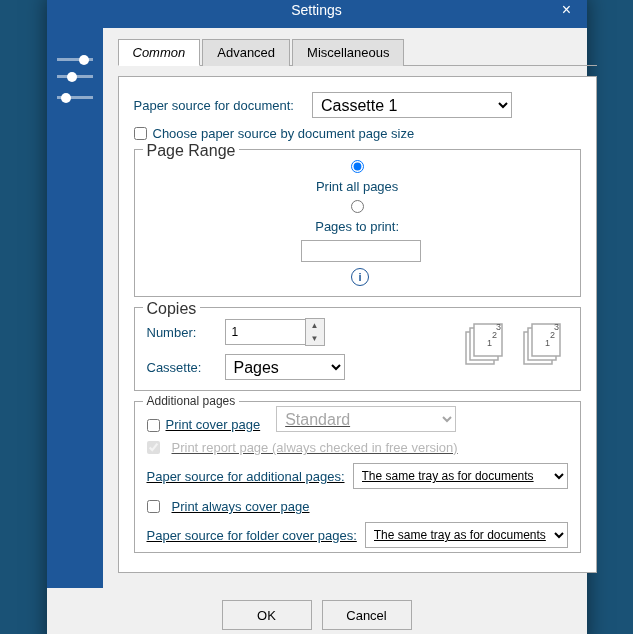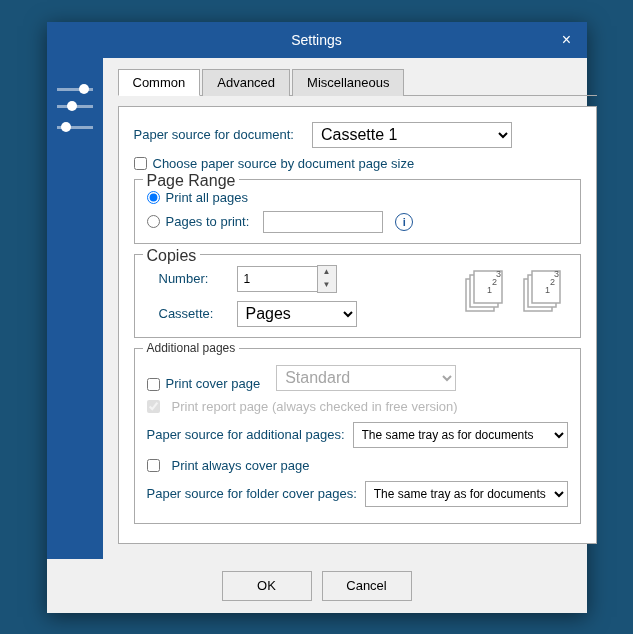--- a/index.html
+++ b/index.html
@@ -105,20 +105,21 @@
       cursor: pointer;
       font-size: 13px;
       margin-right: 2px;
       position: relative;
       top: 1px;
     }
     .tab.active {
       background: white;
       border-bottom: 1px solid white;
       z-index: 1;
+      font-style: italic;
     }
     .panel {
       background: white;
       border: 1px solid #aaa;
       padding: 15px;
       flex: 1;
     }
     .form-label {
       font-size: 13px;
       color: #0c4a6e;
@@ -160,20 +161,21 @@
       background: white;
       padding: 0 4px;
       font-size: 16px;
       color: #333;
     }
     .radio-row {
       display: flex;
       align-items: center;
       gap: 6px;
       margin-bottom: 6px;
+      flex-direction: column;
     }
     .pages-input {
       width: 120px;
       height: 22px;
       border: 1px solid #aaa;
       padding: 0 4px;
       font-size: 12px;
     }
     .info-icon {
       width: 18px;
@@ -221,23 +223,24 @@
     }
     .collation-select { width: 120px; }
     .copy-icons {
       display: flex;
       gap: 10px;
       align-items: center;
       justify-content: center;
     }
     .additional-pages-group {
       border: 1px solid #aaa;
-      padding: 16px 12px;
+      padding: 4px 12px;
       margin-bottom: 4px;
       position: relative;
+      text-decoration: underline;
     }
     .additional-pages-title {
       position: absolute;
       top: -8px;
       left: 8px;
       background: white;
       padding: 0 4px;
       font-size: 12px;
       color: #333;
     }
@@ -334,21 +337,21 @@
           <div class="radio-row" style="margin-bottom:0;">
             <input type="radio" name="page-range" id="pages-to-print" style="">
             <label for="pages-to-print" class="form-label">Pages to print:</label>
             <input type="text" class="pages-input" style="margin-left: 8px;">
             <span class="info-icon">i</span>
           </div>
         </div>
 
         <div class="group-box">
           <span class="group-label">Copies</span>
-          <div style="display:flex;align-items:flex-start;gap:10px;margin-left:12px;">
+          <div style="display:flex;align-items:flex-start;gap:10px;">
             <div style="flex:1;">
               <div style="display:flex;align-items:center;gap:8px;margin-bottom:8px;">
                 <span class="form-label" style="min-width:70px;">Number:</span>
                 <div class="number-input-wrap">
                   <input type="text" class="number-input" value="1" style="">
                   <div class="spin-buttons">
                     <button class="spin-btn">▲</button>
                     <button class="spin-btn">▼</button>
                   </div>
                 </div>

